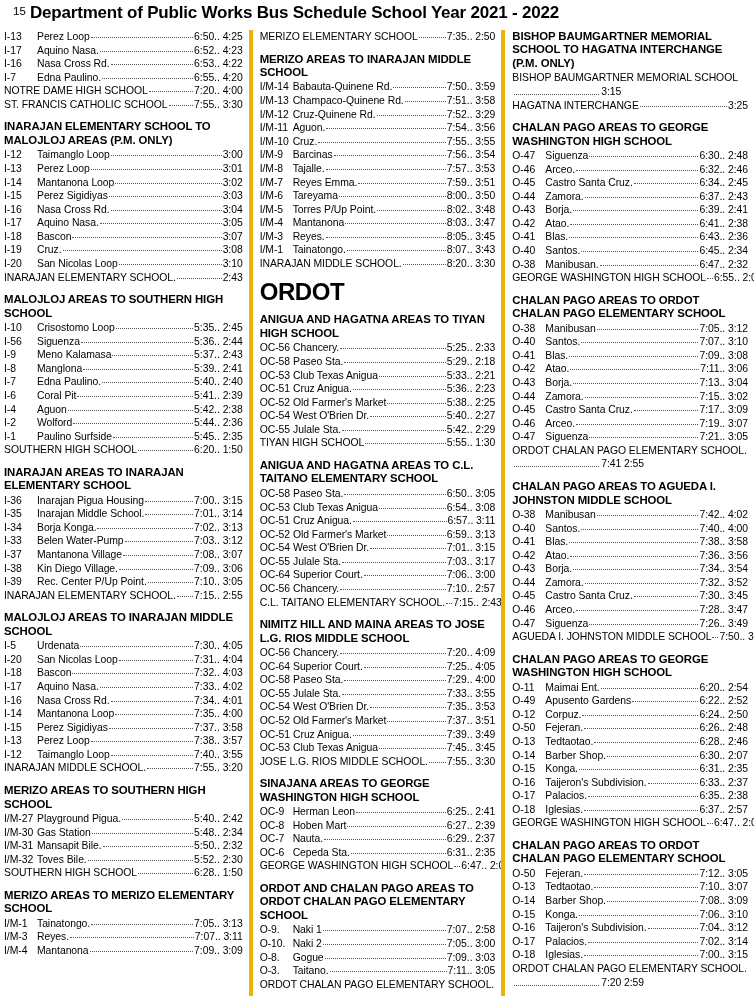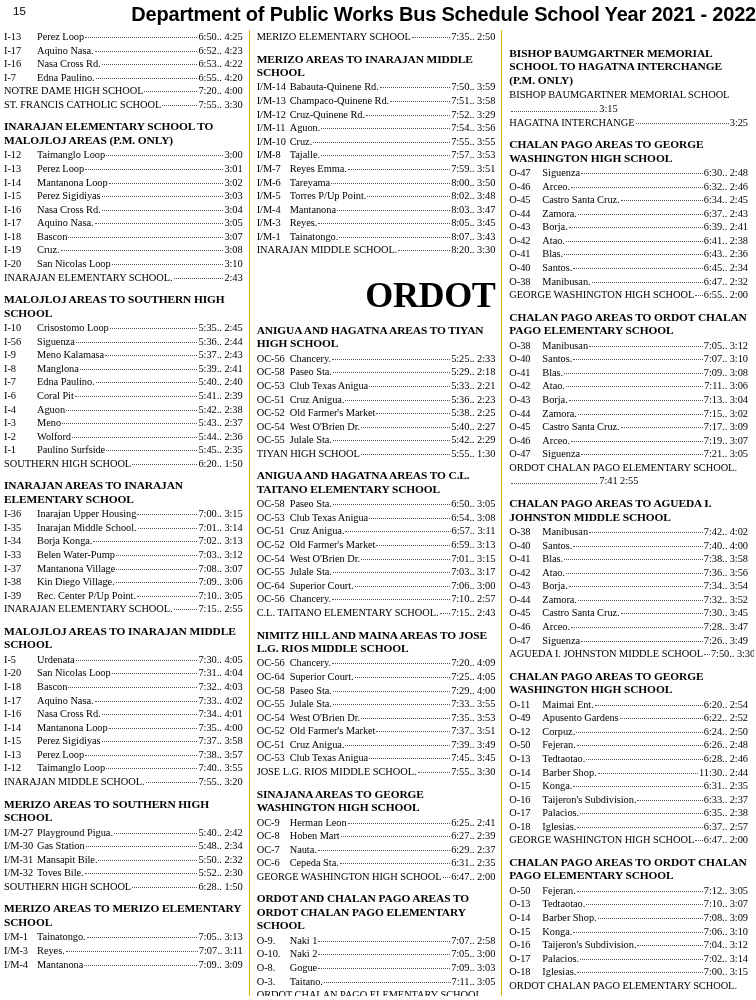--- a/index.html
+++ b/index.html
@@ -30,66 +30,64 @@
   .page-number {
     position: absolute;
     left: 13px;
     top: 5px;
     font-size: 11.5px;
     font-weight: 400;
     letter-spacing: 0.2px;
   }
   .masthead-title {
     width: 100%;
-    text-align: right;
-    font-size: 20px;
+    text-align: left;
+    font-size: 17px;
     font-weight: bold;
     letter-spacing: -0.2px;
     padding-top: 3px;
     padding-left: 30px;
     box-sizing: border-box;
     white-space: nowrap;
   }
   .columns {
     display: flex;
     width: 756px;
     height: 966px;
     padding: 0 2px;
     box-sizing: border-box;
-    font-family: Liberation Serif, serif;
   }
   .col {
     width: 248px;
     box-sizing: border-box;
     padding-right: 6px;
     overflow: hidden;
   }
   .col-2, .col-3 {
-    border-left: 1px solid #eab308;
+    border-left: 4px solid #eab308;
     padding-left: 7px;
     width: 254px;
   }
   .col-1 { padding-left: 2px; }
 
   .big-head {
-    font-size: 36px;
+    font-size: 24px;
     font-weight: bold;
     letter-spacing: -0.4px;
     line-height: 1.08;
-    margin: 19px 0 7px 0;
-    text-align: right;
+    margin: 8px 0 7px 0;
   }
   .sec-head {
     font-size: 11.4px;
     font-weight: bold;
     line-height: 1.18;
     margin: 9px 0 1px 0;
     letter-spacing: -0.1px;
   }
-  .sec-head.first { margin-top: 17px; }
+  .sec-head.first { margin-top: 0; }
 
   .rows { display: block; }
 
   .row {
     display: flex;
     align-items: baseline;
     font-size: 10.4px;
     line-height: 1.305;
     white-space: nowrap;
     letter-spacing: -0.05px;
@@ -280,26 +278,20 @@
             <span class="dots"></span>
             <span class="times">5:41.. 2:39</span>
           </div>
           <div class="row">
             <span class="stop-code">I-4</span>
             <span class="stop-name">Aguon</span>
             <span class="dots"></span>
             <span class="times">5:42.. 2:38</span>
           </div>
           <div class="row">
-            <span class="stop-code">I-3</span>
-            <span class="stop-name">Meno</span>
-            <span class="dots"></span>
-            <span class="times">5:43.. 2:37</span>
-          </div>
-          <div class="row">
             <span class="stop-code">I-2</span>
             <span class="stop-name">Wolford</span>
             <span class="dots"></span>
             <span class="times">5:44.. 2:36</span>
           </div>
           <div class="row">
             <span class="stop-code">I-1</span>
             <span class="stop-name">Paulino Surfside</span>
             <span class="dots"></span>
             <span class="times">5:45.. 2:35</span>
@@ -307,21 +299,21 @@
           <div class="row school">
             <span class="stop-name">SOUTHERN HIGH SCHOOL</span>
             <span class="dots"></span>
             <span class="times">6:20.. 1:50</span>
           </div>
         </div>
         <div class="sec-head">INARAJAN AREAS TO INARAJAN ELEMENTARY SCHOOL</div>
         <div class="rows">
           <div class="row">
             <span class="stop-code">I-36</span>
-            <span class="stop-name">Inarajan Upper Housing</span>
+            <span class="stop-name">Inarajan Pigua Housing</span>
             <span class="dots"></span>
             <span class="times">7:00.. 3:15</span>
           </div>
           <div class="row">
             <span class="stop-code">I-35</span>
             <span class="stop-name">Inarajan Middle School.</span>
             <span class="dots"></span>
             <span class="times">7:01.. 3:14</span>
           </div>
           <div class="row">
@@ -508,20 +500,26 @@
             <span class="stop-code">I/M-11</span>
             <span class="stop-name">Aguon.</span>
             <span class="dots"></span>
             <span class="times">7:54.. 3:56</span>
           </div>
           <div class="row">
             <span class="stop-code">I/M-10</span>
             <span class="stop-name">Cruz.</span>
             <span class="dots"></span>
             <span class="times">7:55.. 3:55</span>
+          </div>
+          <div class="row">
+            <span class="stop-code">I/M-9</span>
+            <span class="stop-name">Barcinas</span>
+            <span class="dots"></span>
+            <span class="times">7:56.. 3:54</span>
           </div>
           <div class="row">
             <span class="stop-code">I/M-8</span>
             <span class="stop-name">Tajalle.</span>
             <span class="dots"></span>
             <span class="times">7:57.. 3:53</span>
           </div>
           <div class="row">
             <span class="stop-code">I/M-7</span>
             <span class="stop-name">Reyes Emma.</span>
@@ -1009,21 +1007,21 @@
           <div class="row">
             <span class="stop-code">O-13</span>
             <span class="stop-name">Tedtaotao.</span>
             <span class="dots"></span>
             <span class="times">6:28.. 2:46</span>
           </div>
           <div class="row">
             <span class="stop-code">O-14</span>
             <span class="stop-name">Barber Shop.</span>
             <span class="dots"></span>
-            <span class="times">11:30.. 2:44</span>
+            <span class="times">6:30.. 2:07</span>
           </div>
           <div class="row">
             <span class="stop-code">O-15</span>
             <span class="stop-name">Konga.</span>
             <span class="dots"></span>
             <span class="times">6:31.. 2:35</span>
           </div>
           <div class="row">
             <span class="stop-code">O-16</span>
             <span class="stop-name">Taijeron's Subdivision.</span>

